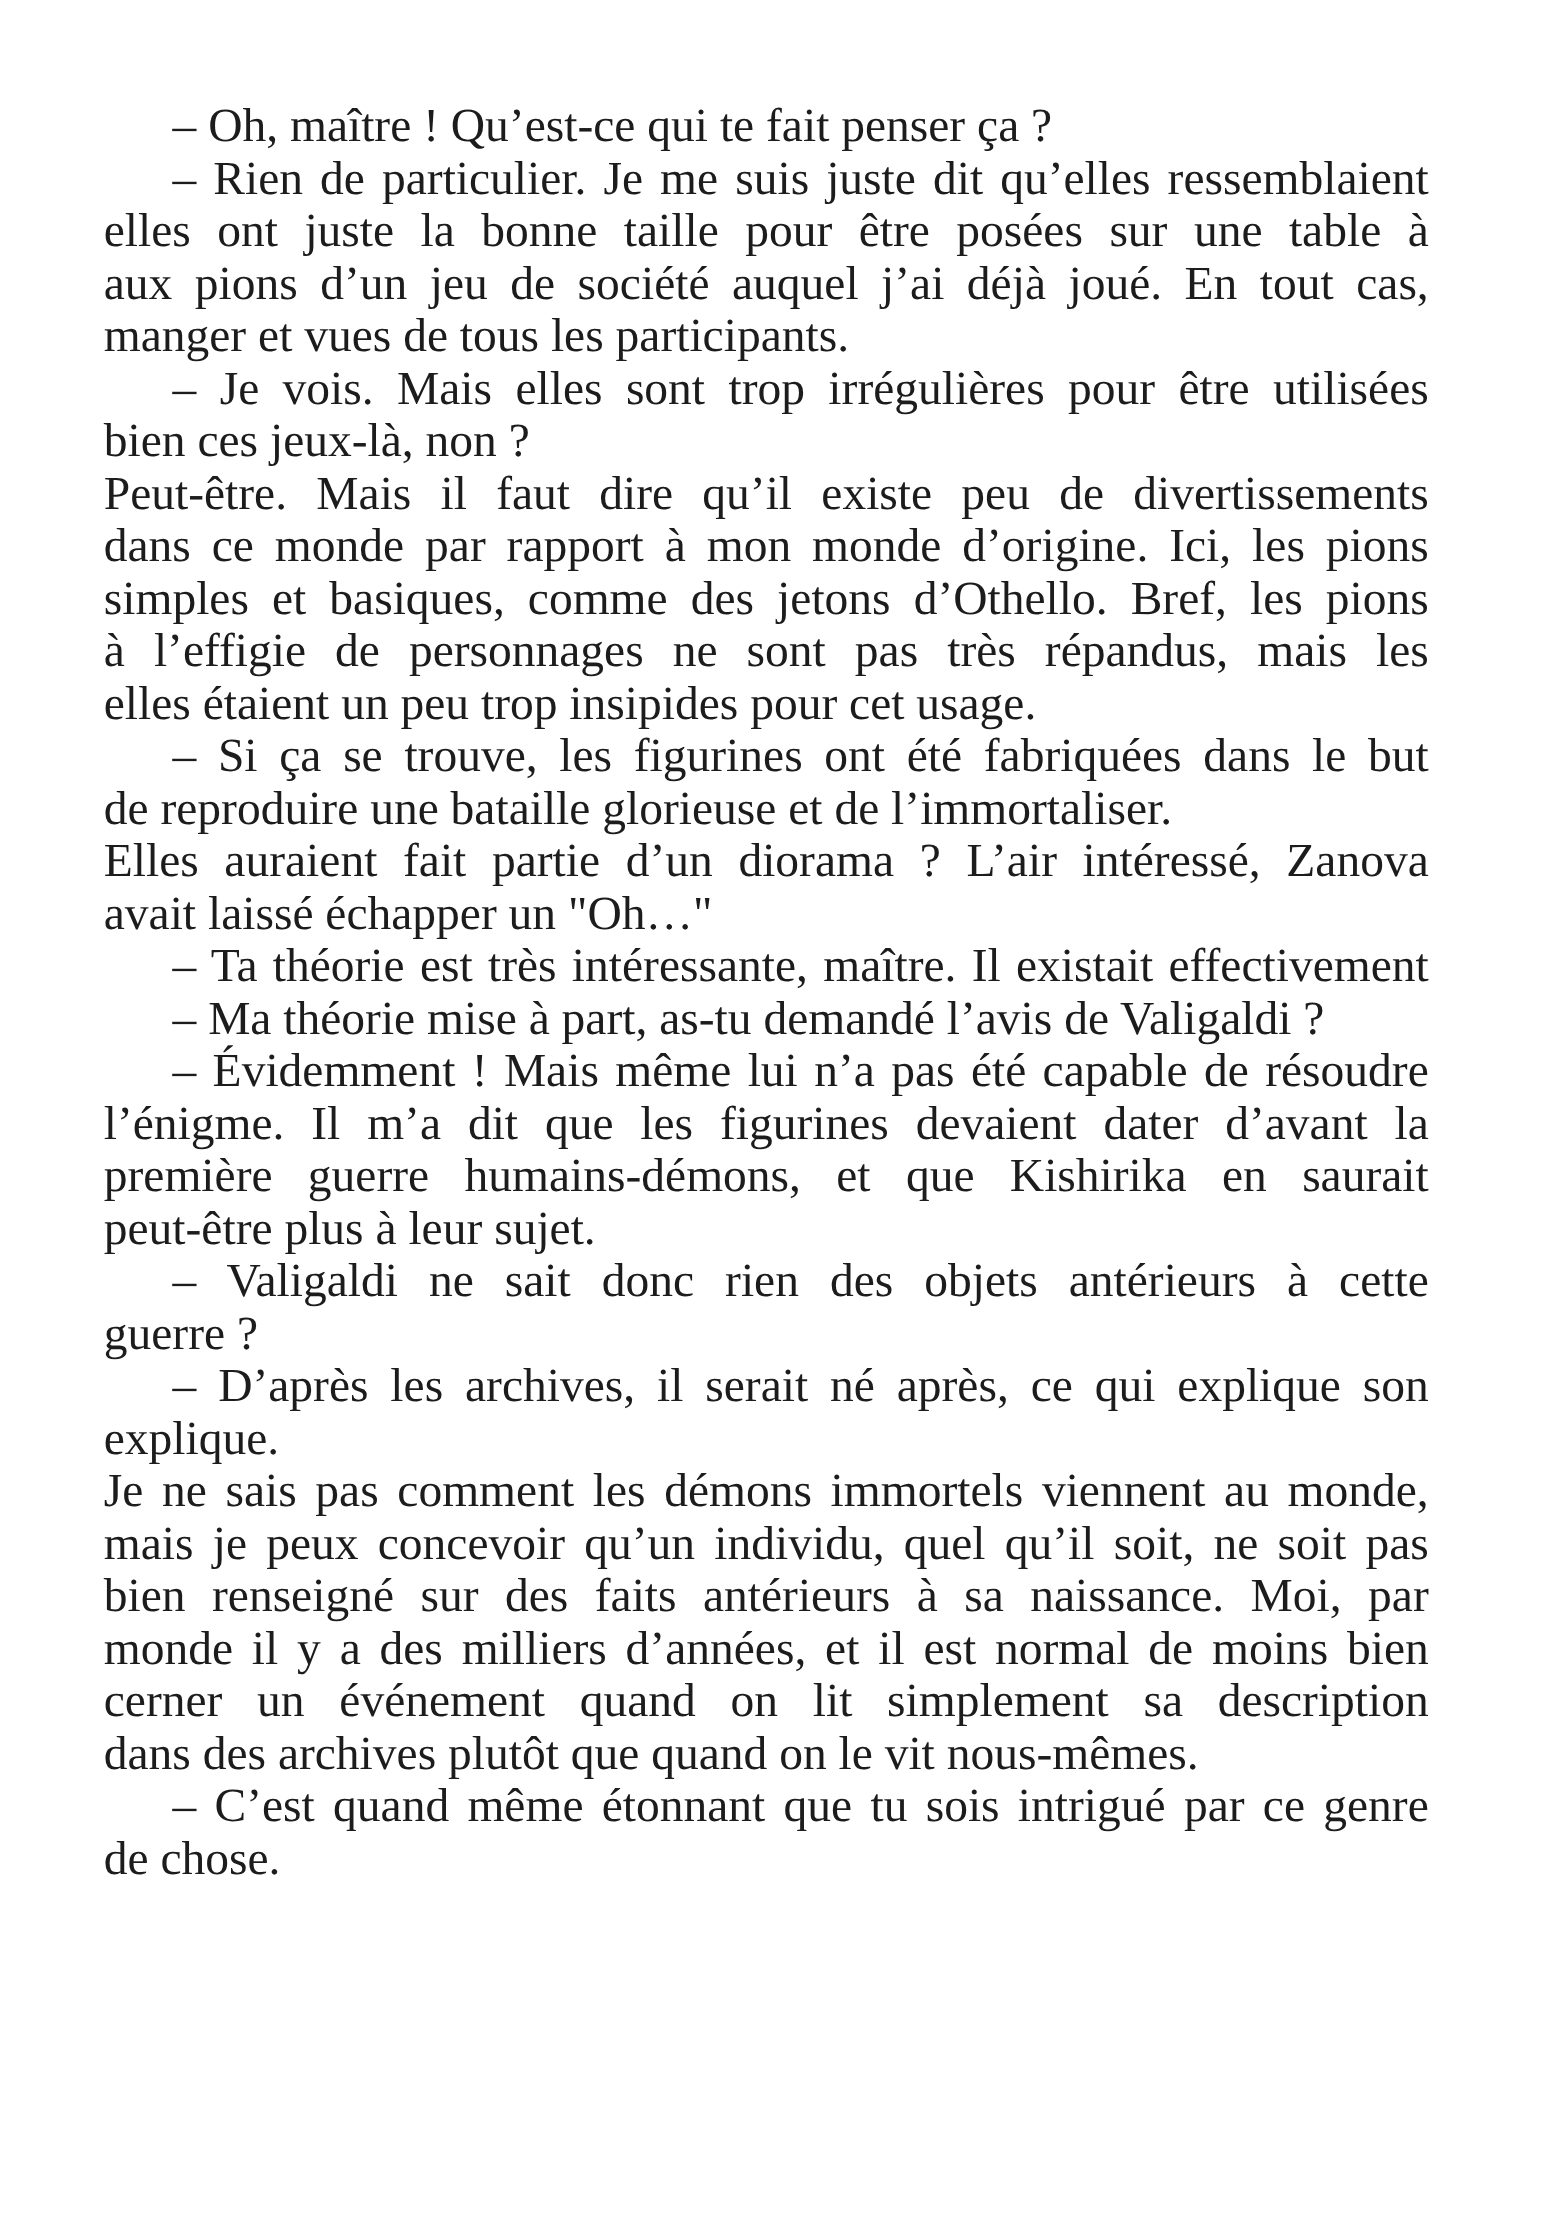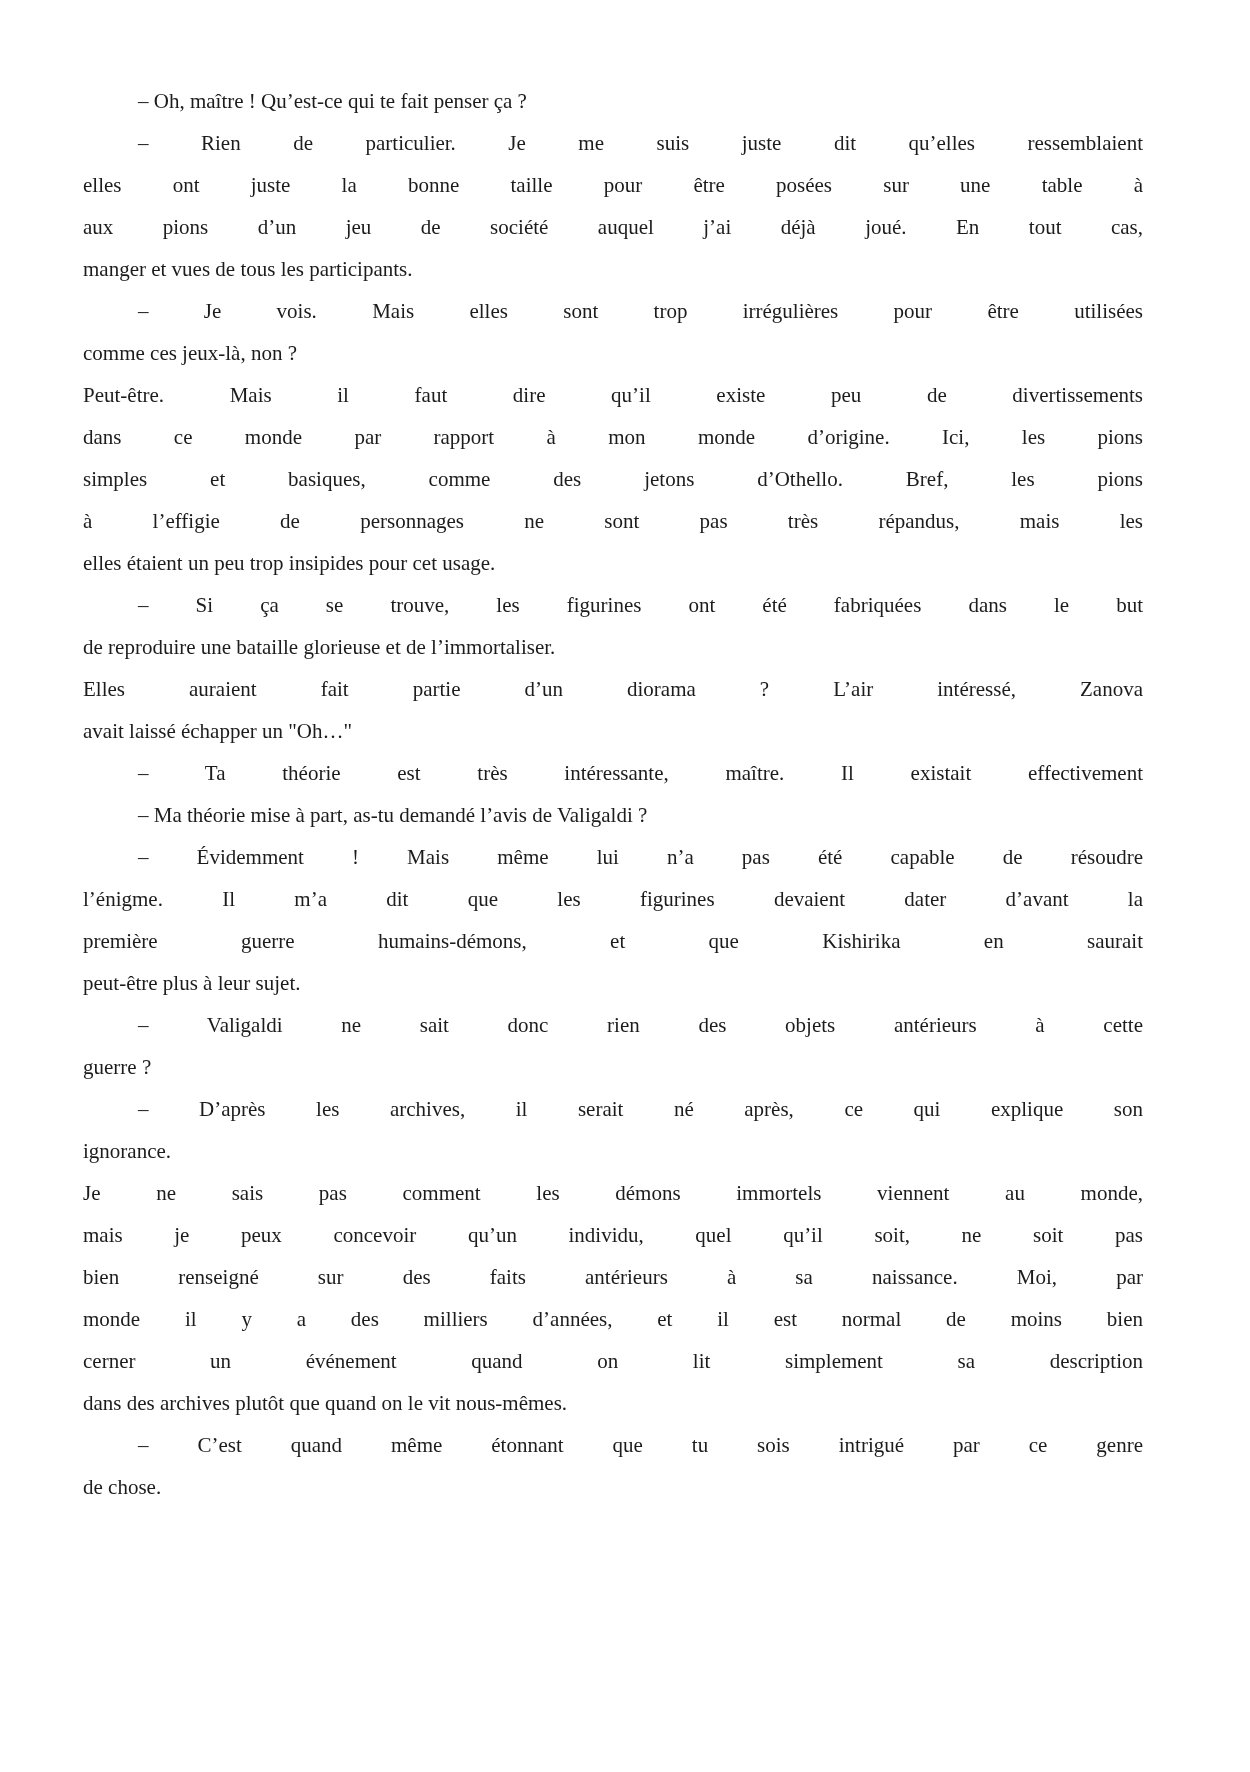--- a/index.html
+++ b/index.html
@@ -20,21 +20,21 @@
     width: 1250px;
     height: 1772px;
     background: #ffffff;
   }
   .text-block {
     position: absolute;
     left: 83px;
     top: 80px;
     width: 1060px;
     font-family: "Liberation Serif", "DejaVu Serif", serif;
-    font-size: 21px;
+    font-size: 38px;
     line-height: 42px;
     color: #1c1c1c;
     -webkit-hyphens: none;
     hyphens: none;
   }
   .para {
     margin: 0;
     padding: 0;
   }
   .text-line {
@@ -58,21 +58,21 @@
         <div class="text-line first last indent">– Oh, maître ! Qu’est-ce qui te fait penser ça ?</div>
       </div>
       <div class="para">
         <div class="text-line first indent">– Rien de particulier. Je me suis juste dit qu’elles ressemblaient</div>
         <div class="text-line indent">elles ont juste la bonne taille pour être posées sur une table à</div>
         <div class="text-line indent">aux pions d’un jeu de société auquel j’ai déjà joué. En tout cas,</div>
         <div class="text-line last indent">manger et vues de tous les participants.</div>
       </div>
       <div class="para">
         <div class="text-line first indent">– Je vois. Mais elles sont trop irrégulières pour être utilisées</div>
-        <div class="text-line last indent">comme ces jeux-là, non ?</div>
+        <div class="text-line last indent">bien ces jeux-là, non ?</div>
       </div>
       <div class="para">
         <div class="text-line first">Peut-être. Mais il faut dire qu’il existe peu de divertissements</div>
         <div class="text-line">dans ce monde par rapport à mon monde d’origine. Ici, les pions</div>
         <div class="text-line">simples et basiques, comme des jetons d’Othello. Bref, les pions</div>
         <div class="text-line">à l’effigie de personnages ne sont pas très répandus, mais les</div>
         <div class="text-line last">elles étaient un peu trop insipides pour cet usage.</div>
       </div>
       <div class="para">
         <div class="text-line first indent">– Si ça se trouve, les figurines ont été fabriquées dans le but</div>
@@ -93,21 +93,21 @@
         <div class="text-line indent">l’énigme. Il m’a dit que les figurines devaient dater d’avant la</div>
         <div class="text-line indent">première guerre humains-démons, et que Kishirika en saurait</div>
         <div class="text-line last indent">peut-être plus à leur sujet.</div>
       </div>
       <div class="para">
         <div class="text-line first indent">– Valigaldi ne sait donc rien des objets antérieurs à cette</div>
         <div class="text-line last indent">guerre ?</div>
       </div>
       <div class="para">
         <div class="text-line first indent">– D’après les archives, il serait né après, ce qui explique son</div>
-        <div class="text-line last indent">ignorance.</div>
+        <div class="text-line last indent">explique.</div>
       </div>
       <div class="para">
         <div class="text-line first">Je ne sais pas comment les démons immortels viennent au monde,</div>
         <div class="text-line">mais je peux concevoir qu’un individu, quel qu’il soit, ne soit pas</div>
         <div class="text-line">bien renseigné sur des faits antérieurs à sa naissance. Moi, par</div>
         <div class="text-line">monde il y a des milliers d’années, et il est normal de moins bien</div>
         <div class="text-line">cerner un événement quand on lit simplement sa description</div>
         <div class="text-line last">dans des archives plutôt que quand on le vit nous-mêmes.</div>
       </div>
       <div class="para">

